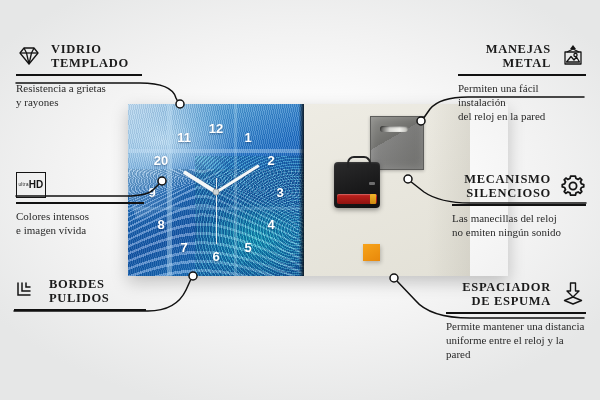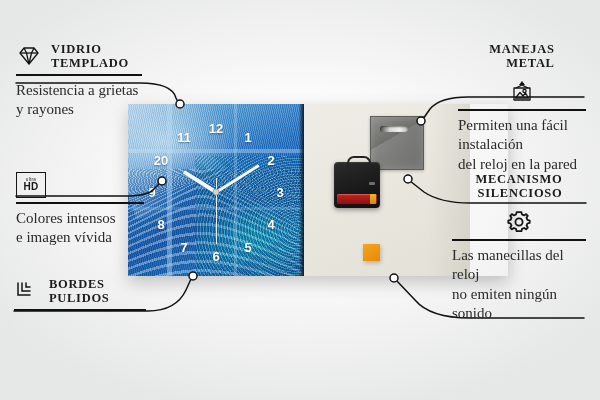--- a/index.html
+++ b/index.html
@@ -142,31 +142,31 @@
   
   .callout{position:absolute;}
   .callout .head{display:flex;align-items:center;gap:9px;}
   .callout .title{
     font-family:"Liberation Serif",serif;font-weight:700;
     font-size:12.5px;line-height:1.12;letter-spacing:.7px;color:#1b1b1b;
     text-transform:uppercase;white-space:pre-line;
   }
   .callout .rule{height:1.6px;background:#111;margin:4px 0 5px 0;}
   .callout .desc{
-    font-family:"Liberation Serif",serif;font-size:15px;line-height:1.30;
+    font-family:"Liberation Serif",serif;font-size:11px;line-height:1.30;
     color:#2a2a2a;white-space:pre-line;
   }
-  .callout.right .head{justify-content:flex-end;flex-direction:column;}
+  .callout.right .head{justify-content:flex-end;}
   .callout.right .title{text-align:right;}
   .callout.right .desc{text-align:left;}
   .ico{width:26px;height:26px;flex:0 0 26px;display:block;}
   .ico svg{display:block;width:26px;height:26px;}
   .hdbox{
     width:28px;height:24px;flex:0 0 28px;border:1.6px solid #141414;
-    display:flex;flex-direction:column;align-items:center;justify-content:center;
+    display:flex;flex-direction:row;align-items:center;justify-content:center;
     font-family:"Liberation Sans",sans-serif;color:#141414;line-height:1;
   }
   .hdbox .u{font-size:4.5px;letter-spacing:.3px;}
   .hdbox .h{font-size:10px;font-weight:700;letter-spacing:.2px;}
   
   #leaders{position:absolute;left:0;top:0;width:600px;height:400px;pointer-events:none;}
 </style>
 </head>
 <body>
 
@@ -329,14 +329,31 @@
           <circle cx="13" cy="13" r="3.6"></circle>
         </g>
           </svg>
       </span>
     </div>
     <div class="rule"></div>
     <div class="desc">Las manecillas del reloj
 no emiten ningún sonido</div>
   </div>
 
+  <div class="callout right" style="left:446px;top:280px;width:140px;">
+    <div class="head">
+      <span class="title">ESPACIADOR
+DE ESPUMA</span>
+      <span class="ico">
+        <svg viewBox="0 0 26 26">
+            <g fill="none" stroke="#141414" stroke-width="1.4" stroke-linejoin="round">
+          <path d="M10.5 2 L15.5 2 L15.5 10 L19 10 L13 16 L7 10 L10.5 10 Z"></path>
+          <path d="M13 16 L21.5 19.5 L13 23 L4.5 19.5 Z"></path>
+        </g>
+          </svg>
+      </span>
+    </div>
+    <div class="rule"></div>
+    <div class="desc">Permite mantener una distancia
+uniforme entre el reloj y la pared</div>
+  </div>
 
 </div>
 
 </body></html>

